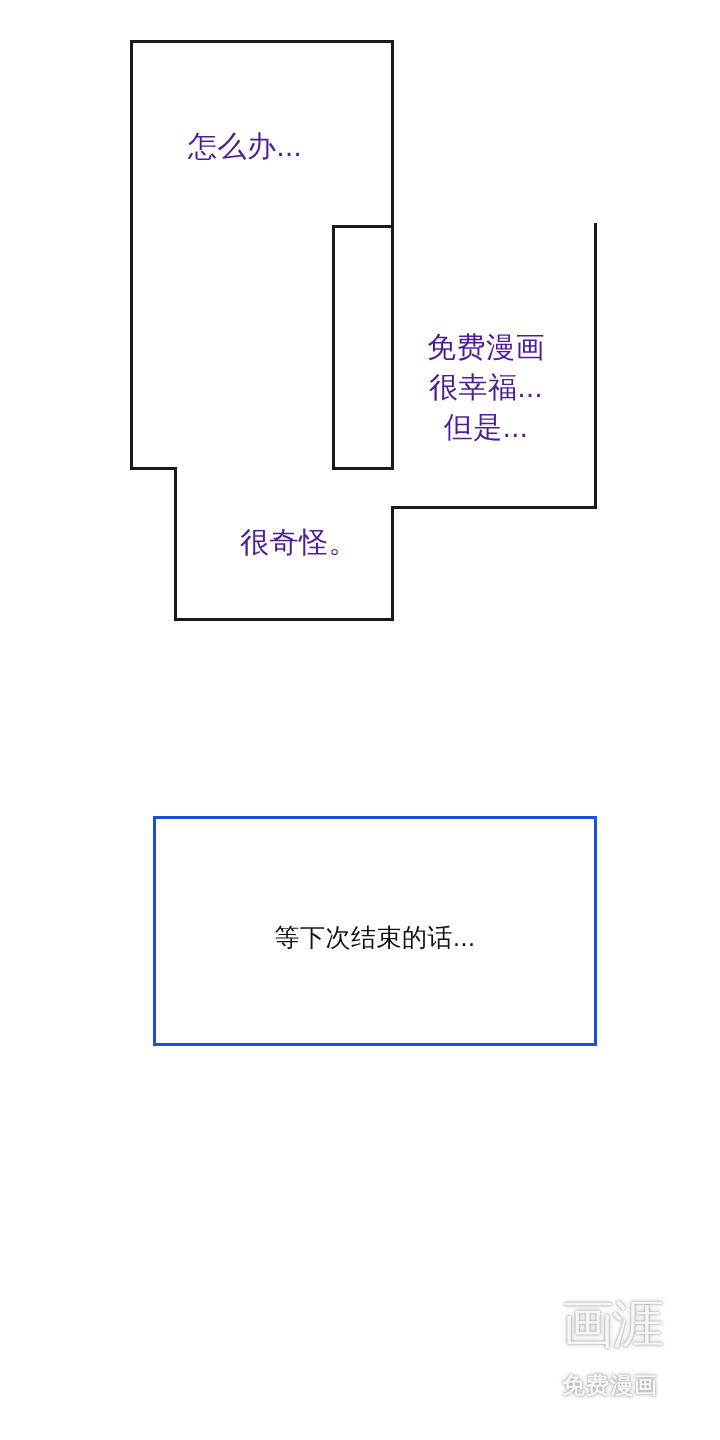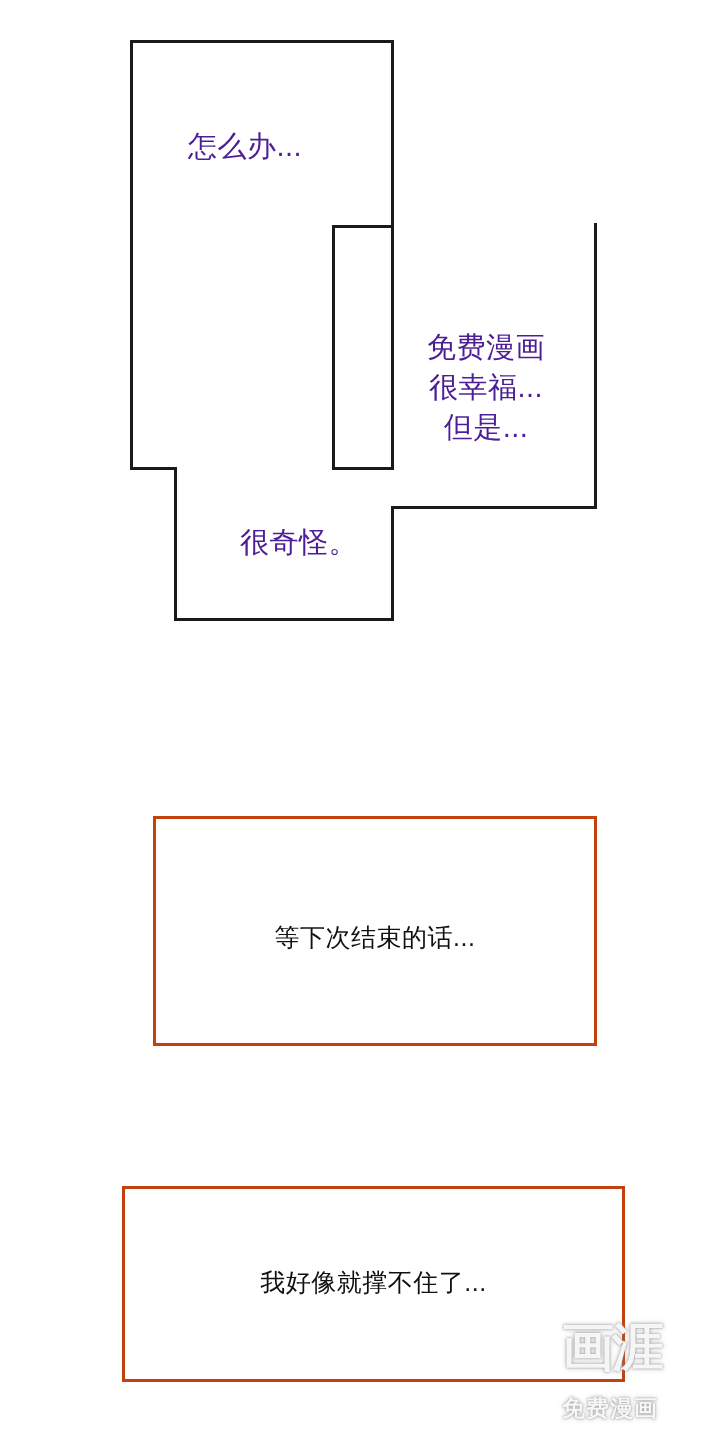--- a/index.html
+++ b/index.html
@@ -60,21 +60,21 @@
     top: 522px;
     text-align: left;
     margin-left: 8px;
   }
 
   
   .panel-box {
     position: absolute;
     box-sizing: border-box;
     background: #ffffff;
-    border: 3px solid #c2410c;
+    border: 3px solid #1d4ed8;
     display: flex;
     align-items: center;
     justify-content: center;
   }
   .panel-box .box-text {
     color: #111111;
     font-size: 25px;
     line-height: 1.4;
     letter-spacing: 0.5px;
     text-align: center;
@@ -108,29 +108,28 @@
     top: 1298px;
     width: 150px;
     height: 112px;
     pointer-events: none;
     user-select: none;
   }
   #watermark .wm-logo {
     display: block;
     font-size: 52px;
     line-height: 1;
-    font-weight: bold;
+    font-weight: normal;
     color: rgba(255,255,255,0.92);
     text-shadow:
       0 0 2px rgba(120,120,120,0.85),
       0 0 5px rgba(150,150,150,0.6);
     letter-spacing: -2px;
     text-align: left;
     filter: blur(0.3px);
-    margin-top: 23px;
   }
   #watermark .wm-sub {
     display: block;
     margin-top: 24px;
     font-size: 23px;
     line-height: 1;
     font-weight: bold;
     color: rgba(255,255,255,0.92);
     text-shadow:
       0 0 2px rgba(120,120,120,0.85),
@@ -173,22 +172,19 @@
 很幸福...
 但是...</div>
 
     <div class="panel-text t-strange">很奇怪。</div>
   </div>
 
   <div class="panel-box" id="panel-next">
     <span class="box-text">等下次结束的话...</span>
   </div>
 
-  <div class="panel-box" id="panel-hold">
-    <span class="box-text">我好像就撑不住了...</span>
-  </div>
 
   <div id="watermark">
     <span class="wm-logo">画涯</span>
     <span class="wm-sub">免费漫画</span>
   </div>
 
 </div>
 
 </body></html>

